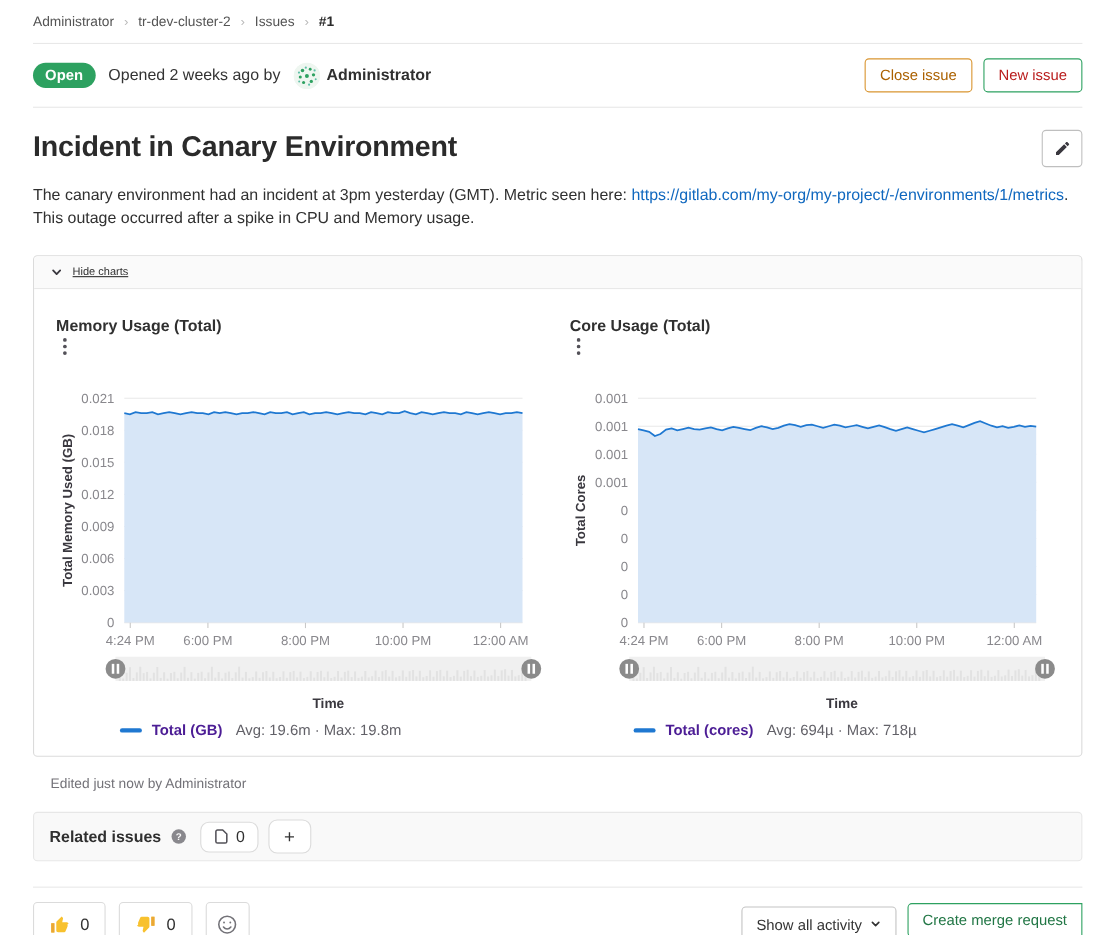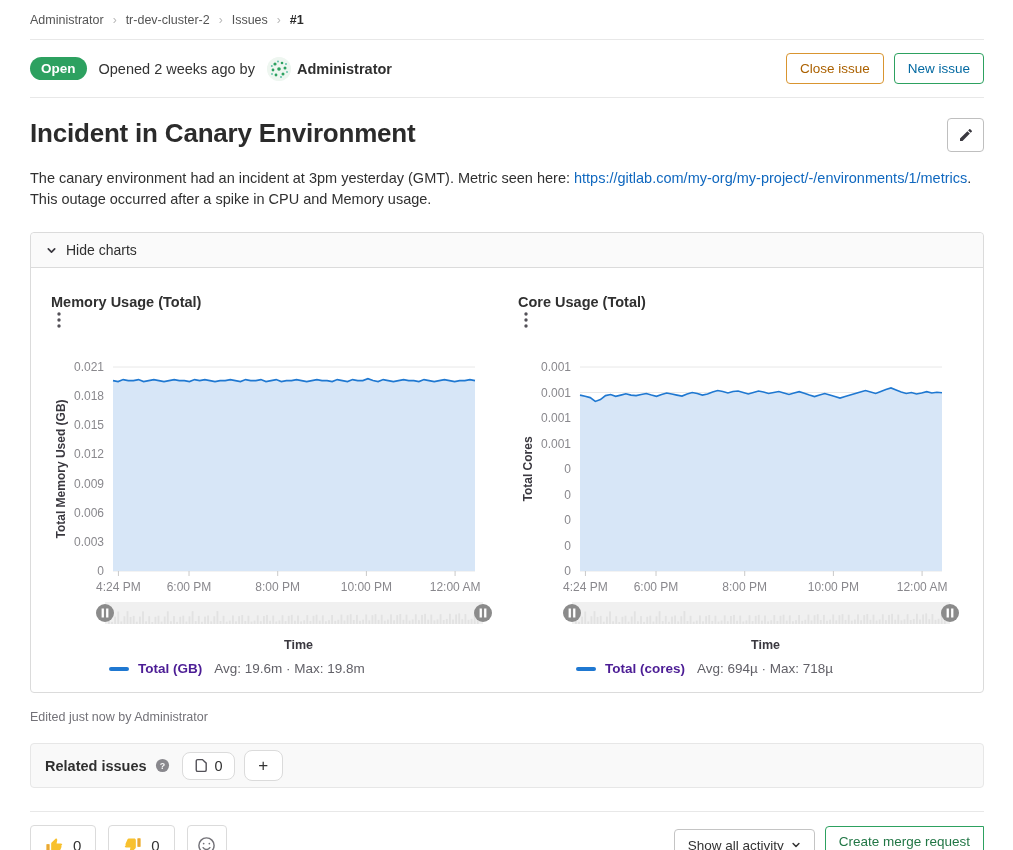--- a/index.html
+++ b/index.html
@@ -19,51 +19,51 @@
   .badge-open { background:#2da160; color:#fff; font-size:13.5px; font-weight:700;
     padding:4px 11px; border-radius:12px; margin-right:12px; }
   .opened-text { font-size:14.5px; color:#333; margin-right:6px; }
   .avatar { width:24px; height:24px; border-radius:50%; margin:0 6px; background:#eef7f1; }
   .author { font-size:14.5px; font-weight:700; color:#303030; }
   .spacer { flex:1; }
   .btn { display:inline-flex; align-items:center; justify-content:center; gap:7px;
     background:#fff; border:1px solid #bfbfbf; border-radius:4px; font-size:13.5px;
     color:#333; padding:7px 13px; cursor:pointer; font-family:inherit; }
   .btn-close { color:#ab6100; border-color:#d99530; margin-right:10px; }
-  .btn-new { color:#0369a1; border-color:#2da160; }
+  .btn-new { color:#b91c1c; border-color:#2da160; }
 
   
   .title-row { display:flex; align-items:flex-start; justify-content:space-between; padding:20px 0 6px; }
   h1 { font-size:26px; font-weight:700; color:#2b2b2b; letter-spacing:-0.2px; }
   .btn-edit { width:37px; height:34px; padding:0; }
 
   
   .description { font-size:14.5px; line-height:21px; color:#303030; margin:10px 0 22px; }
   .description a { color:#1068bf; text-decoration:none; }
 
   
   .chart-card { border:1px solid #dbdbdb; border-radius:4px; }
   .chart-card-header { display:flex; align-items:center; gap:9px; background:#fafafa;
-    border-bottom:1px solid #dbdbdb; padding:9px 15px; font-size:14px; color:#303030;
-    border-radius:4px 4px 0 0; cursor:pointer; }
+    border-bottom:1px solid #dbdbdb; padding:9px 15px; font-size:10px; color:#303030;
+    border-radius:4px 4px 0 0; cursor:pointer;text-decoration:underline; }
   .charts-row { display:flex; gap:18px; padding:26px 16px 16px 20px; }
   .chart-panel { width:450px; }
   .chart-panel-header { display:flex; align-items:flex-start; justify-content:space-between;
     margin:0 8px 26px 0;flex-direction:column; }
   .chart-title { font-size:14.5px; font-weight:700; color:#303030; }
   .kebab-btn { background:none; border:none; cursor:pointer; padding:2px 6px; }
   svg.chart { overflow:visible; display:block; }
   .time-label { text-align:center; font-size:12.5px; font-weight:700; color:#3a383f;
     padding-left:46px; margin-top:7px; }
   .legend-row { display:flex; align-items:center; margin:9px 0 0 58px; }
   .legend-dash { width:20px; height:4px; border-radius:2px; margin-right:9px; }
   .legend-name { font-size:13.5px; font-weight:700; color:#4c1d95; margin-right:12px; }
   .legend-stats { font-size:13.5px; color:#626168; }
 
-  .edited-note { font-size:12.5px; color:#737278; margin:17px 0 19px; }
+  .edited-note { font-size:12.5px; color:#737278; margin:17px 16px 19px; }
 
   
   .related-card { display:flex; align-items:center; background:#f9f9f9;
     border:1px solid #e7e7e7; border-radius:4px; padding:6px 14px; }
   .related-label { font-size:14.5px; font-weight:700; color:#303030; margin-right:8px; }
   .related-help { margin-right:12px; display:flex; cursor:pointer; }
   .count-badge { display:inline-flex; align-items:center; gap:6px; background:#fff;
     border:1px solid #dbdbdb; border-radius:8px; padding:5px 11px; font-size:14.5px; color:#303030; }
   .plus-btn { background:#fff; border:1px solid #dbdbdb; border-radius:8px; width:39px; height:31px;
     margin-left:9px; font-size:17px; color:#333; cursor:pointer; display:flex; align-items:center; justify-content:center; }

